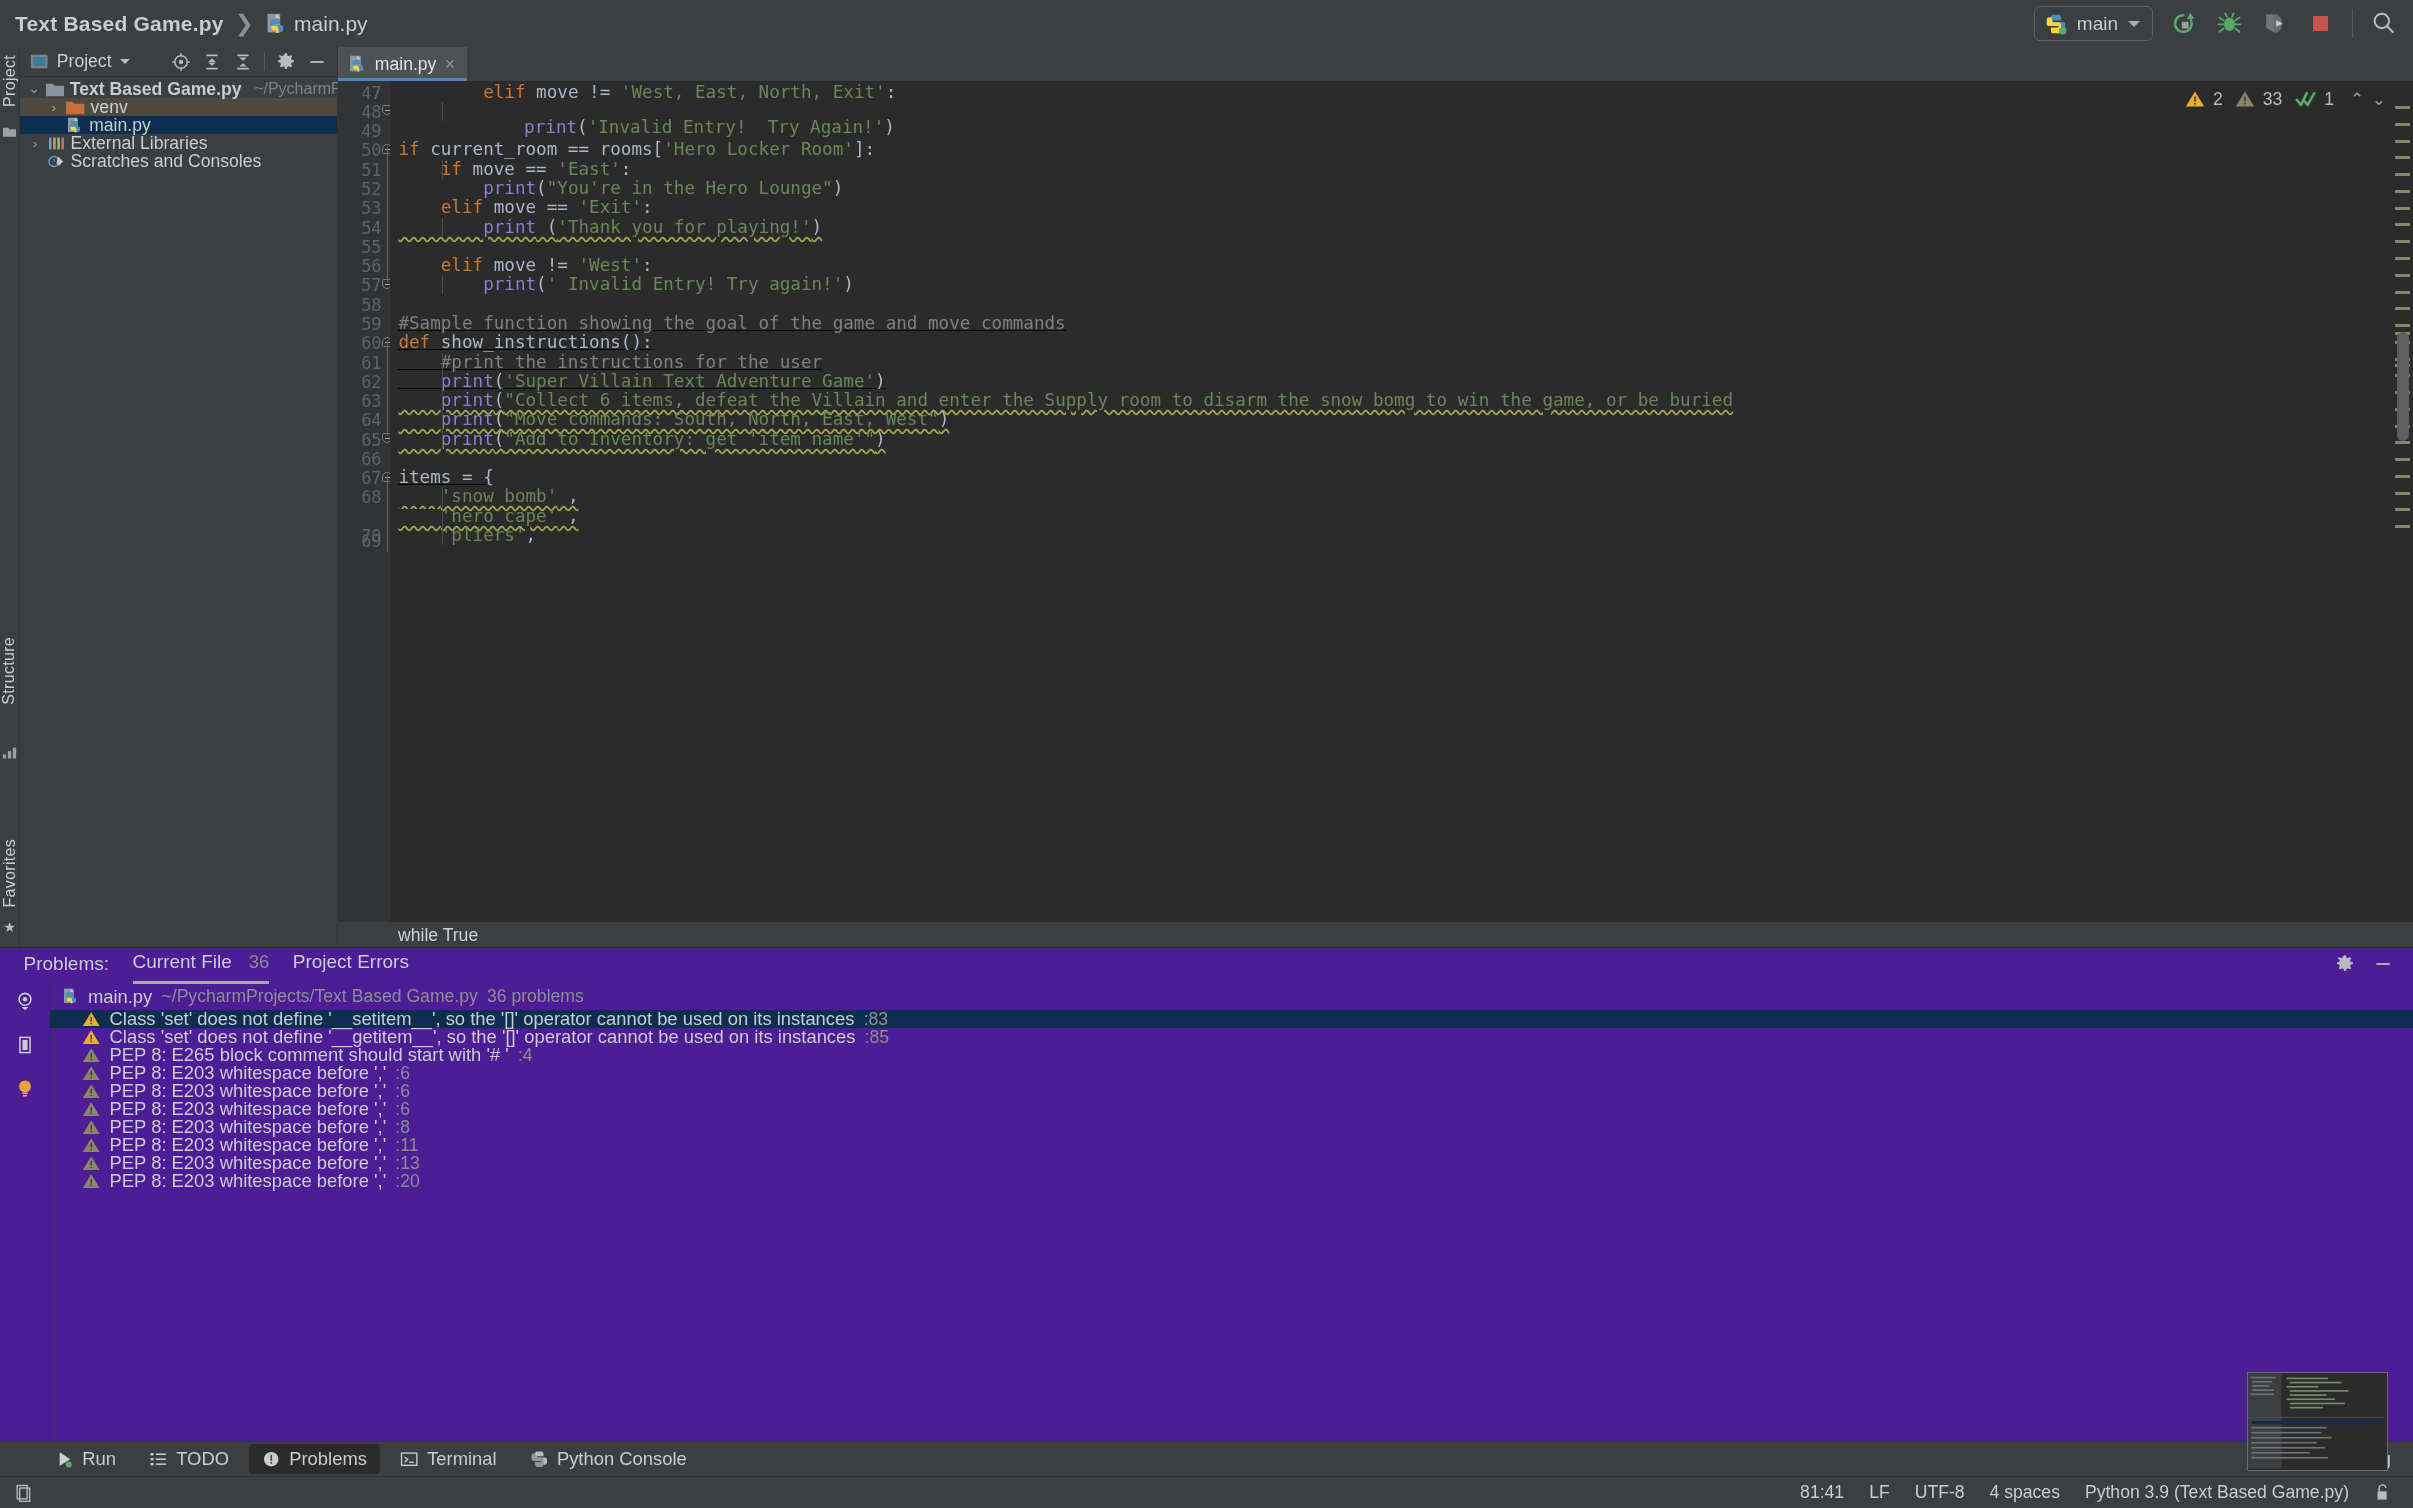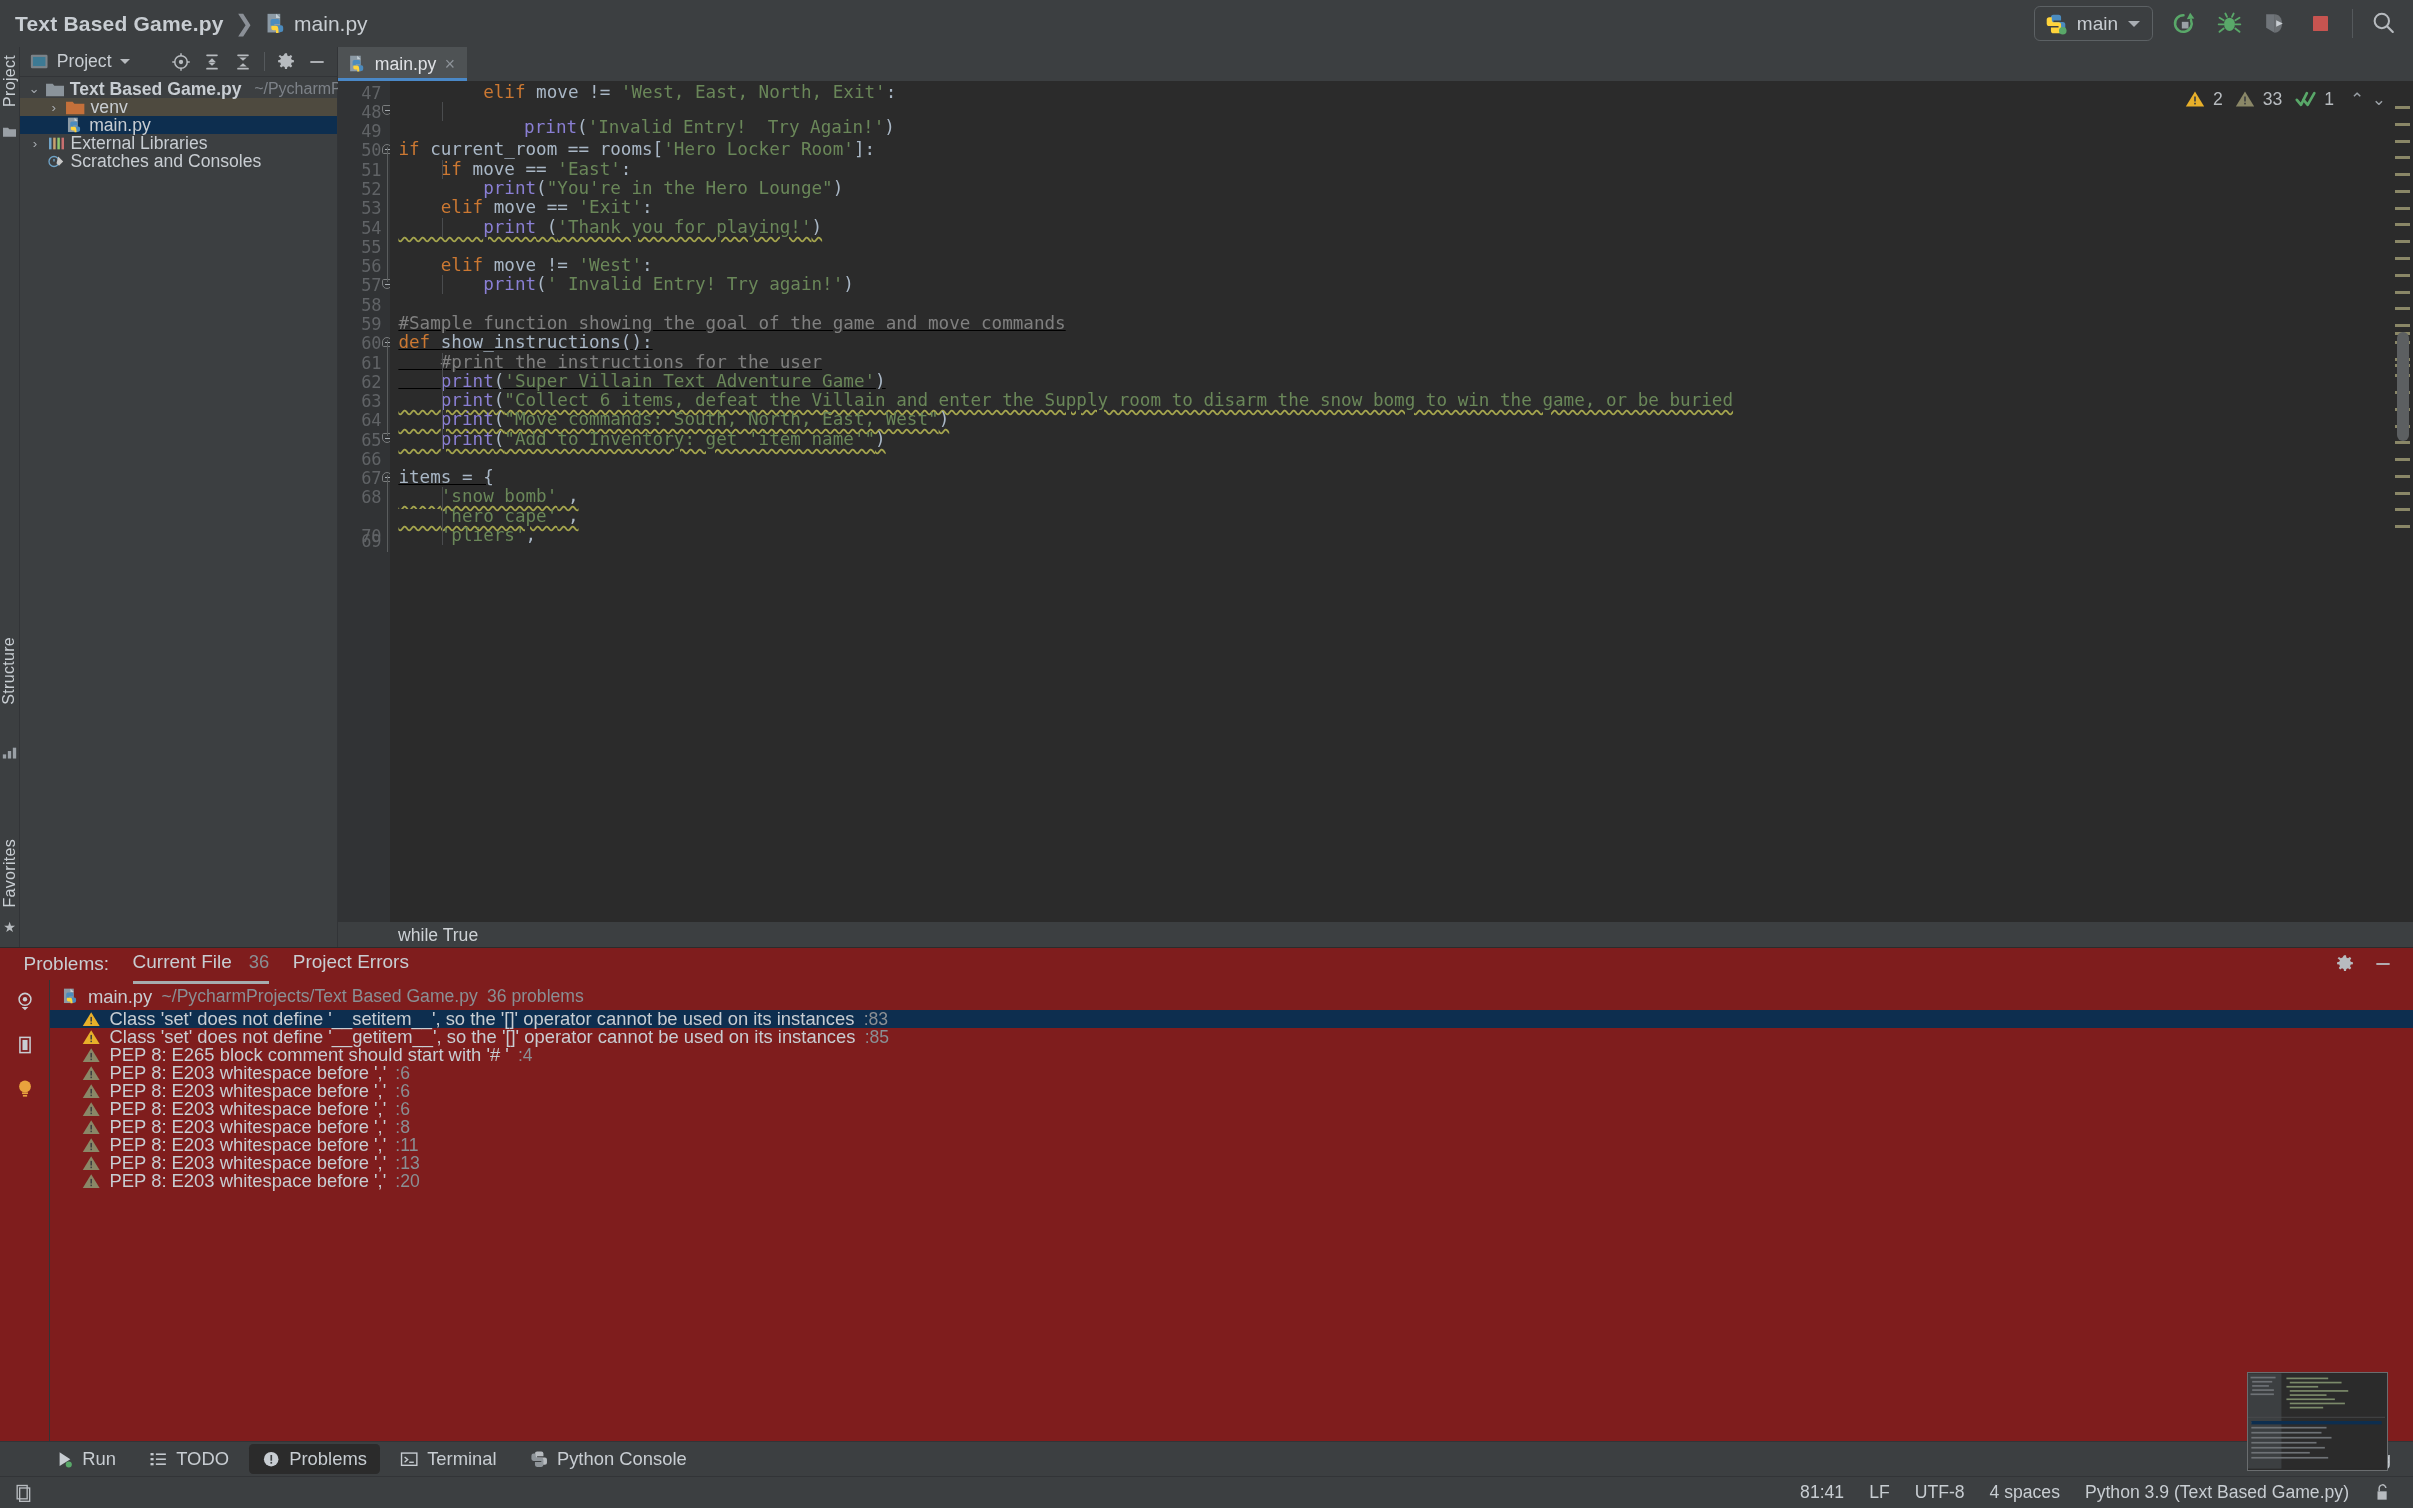--- a/index.html
+++ b/index.html
@@ -103,21 +103,21 @@
   .stripe-mark { position: absolute; right: 3.4px; width: 15px; height: 3.4px; }
   .stripe-thumb { position:absolute; right: 4.2px; width: 11.7px; border-radius: 5.9px; background: #5c5f61; }
 
   .inlay {
     position: absolute; left: 59px; color: #cdd1d5; font-size: 17.6px;
     font-family: "Liberation Sans", sans-serif;
   }
   .inlaybar { position: absolute; left: 0; right: 0; height: 25px; background: #3c3f41; }
 
   
-  .problems { flex: 0 0 494px; background: #7f1d1d; display: flex; flex-direction: column; border-top: 0.8px solid #2b2b2b; justify-content: center; }
+  .problems { flex: 0 0 494px; background: #4c1d95; display: flex; flex-direction: column; border-top: 0.8px solid #2b2b2b; justify-content: center; }
   .prob-tabs { height: 32px; display: flex; align-items: center; padding-left: 23.5px; gap: 23.5px; position: relative; }
   .prob-lead { color: #c8cdd2; font-size: 19px; }
   .prob-tab { color: #c8cdd2; font-size: 19px; position: relative; padding-bottom: 3.4px; display:flex; gap:17px; align-items:baseline;}
   .prob-tab .cnt { color: #8a8f94; font-size: 18.4px; }
   .prob-tab.active::after { content:""; position:absolute; left:0; right:0; bottom:-7.5px; height:3.4px; background:#a7abae; }
   .prob-tabs-right { margin-left: auto; display: flex; align-items: center; gap: 18.4px; padding-right: 20px; }
 
   .prob-body { flex: 1 1 auto; display: flex; min-height: 0; }
   .prob-strip { width: 50px; display: flex; flex-direction: column; align-items: center; padding-top: 10px; gap: 22px; flex: 0 0 50px; border-right: 0.8px solid #323437;}
   .prob-list { flex: 1 1 auto; overflow: hidden; padding-top: 3.4px; }

